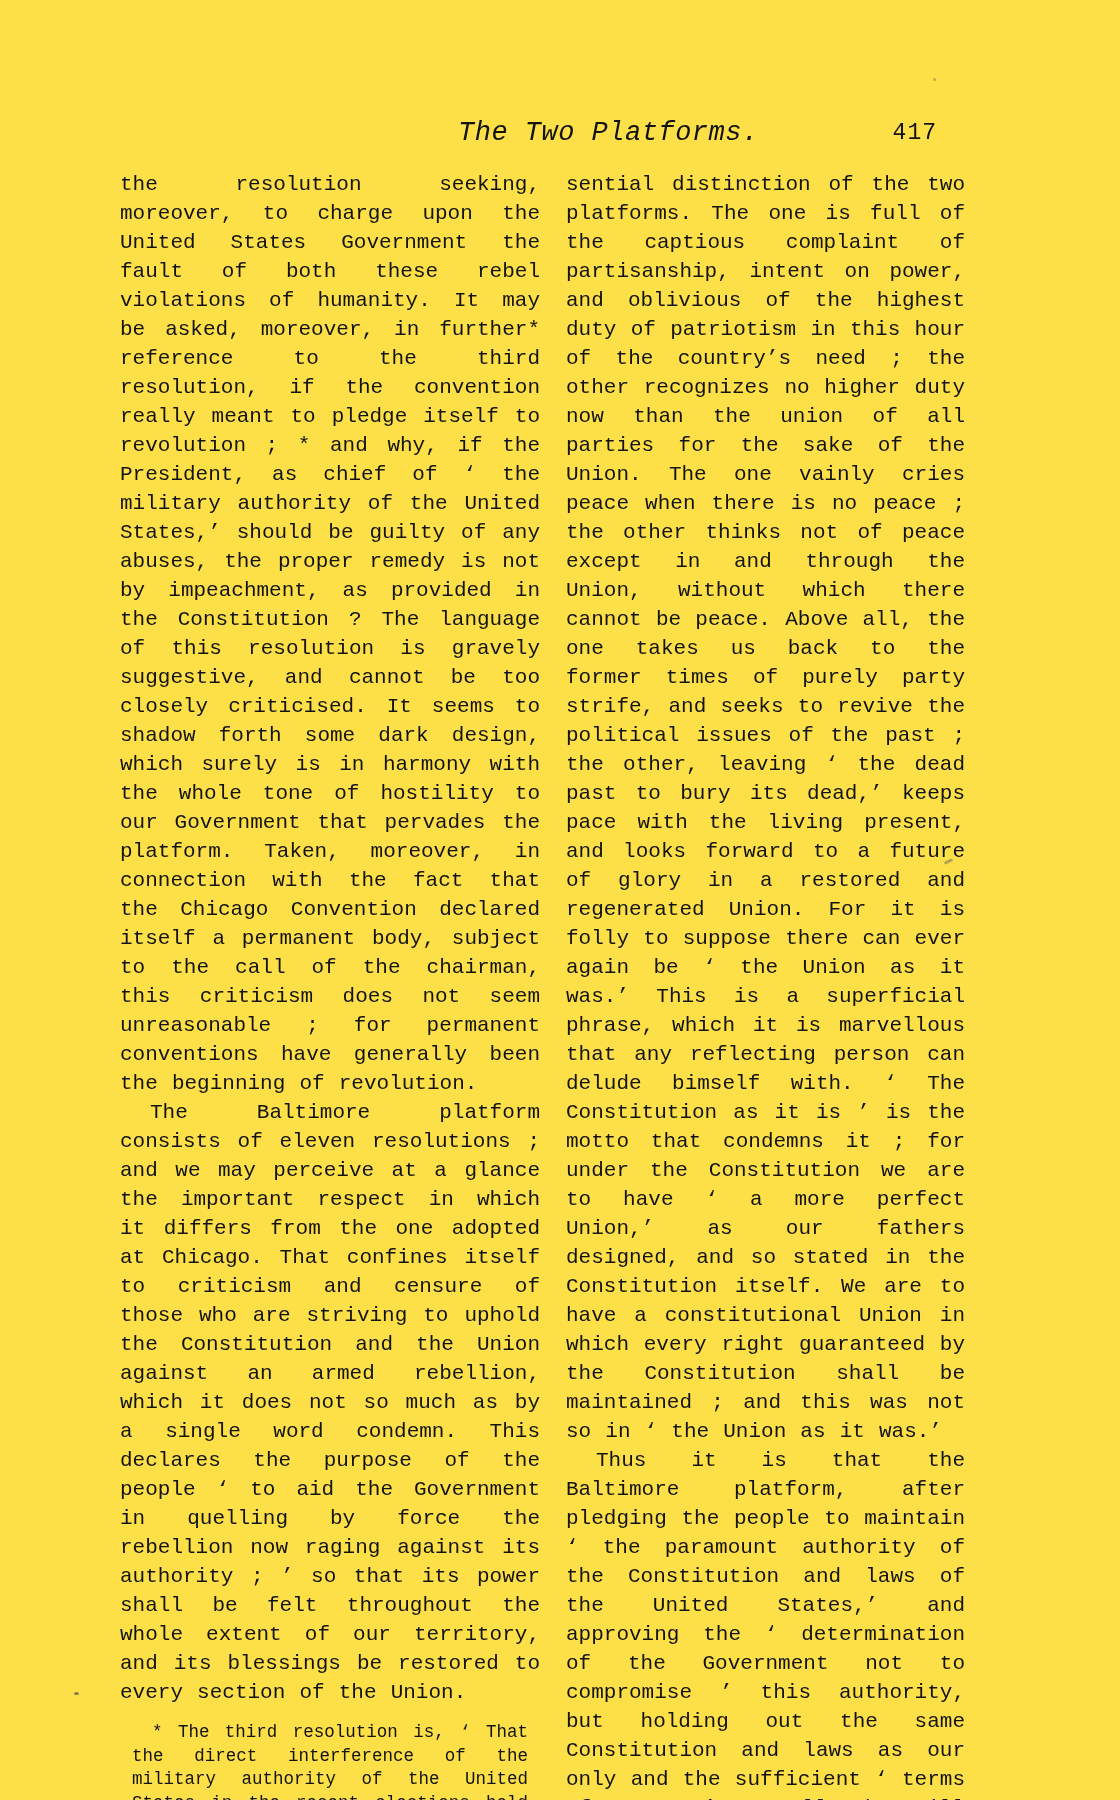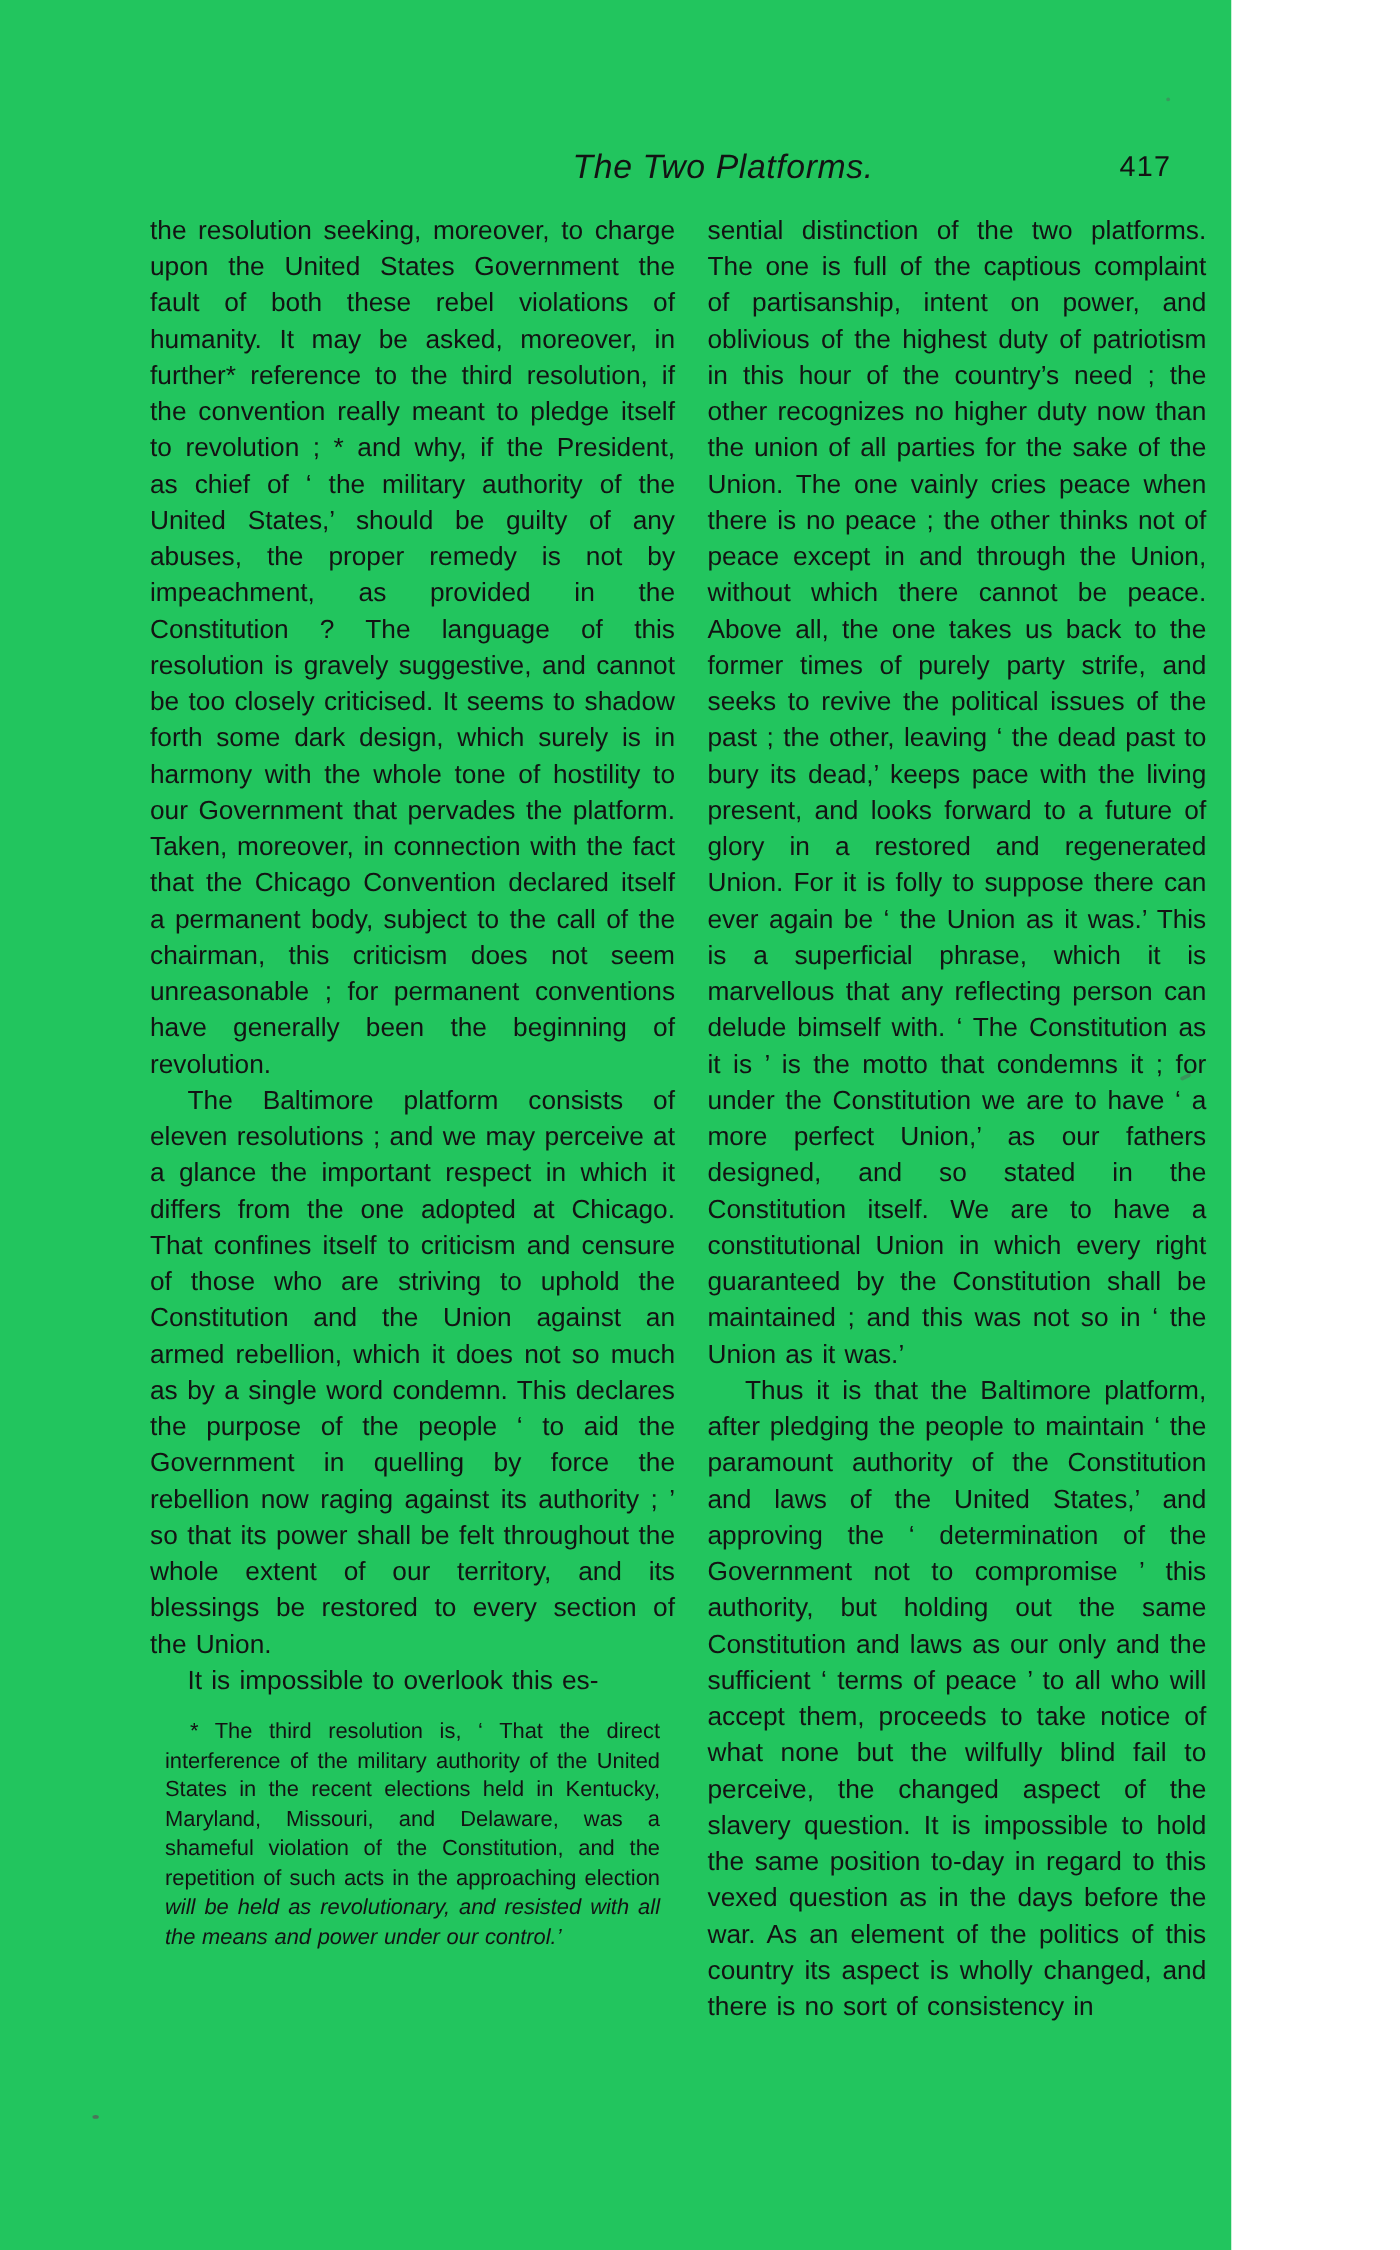--- a/index.html
+++ b/index.html
@@ -1,21 +1,21 @@
 <!DOCTYPE html>
 <html><head>
 <meta charset="utf-8">
 <style>
   html, body { margin: 0; padding: 0; background: #ffffff; }
   .page {
     position: relative;
-    width: 985px;
+    width: 1120px;
     height: 1800px;
-    background: #22c55e;
-    font-family: Liberation Sans, sans-serif;
+    background: #fde047;
+    font-family: Liberation Mono, monospace;
     color: #131313;
     overflow: hidden;
   }
   .header {
     position: absolute;
     top: 118px;
     left: 120px;
     width: 845px;
     height: 40px;
   }
@@ -78,21 +78,20 @@
   <div class="header">
     <span class="running-title">The Two Platforms.</span>
     <span class="page-number">417</span>
   </div>
 
   <div class="columns">
 
     <div class="col col-left">
       <p class="noindent">the resolution seeking, moreover, to charge upon the United States Government the fault of both these rebel violations of humanity. It may be asked, moreover, in further* reference to the third resolution, if the convention really meant to pledge itself to revolution ; * and why, if the President, as chief of ‘ the military authority of the United States,’ should be guilty of any abuses, the proper remedy is not by impeachment, as provided in the Constitution ? The language of this resolution is gravely suggestive, and cannot be too closely criticised. It seems to shadow forth some dark design, which surely is in harmony with the whole tone of hostility to our Government that pervades the platform. Taken, moreover, in connection with the fact that the Chicago Convention declared itself a permanent body, subject to the call of the chairman, this criticism does not seem unreasonable ; for permanent conventions have generally been the beginning of revolution.</p>
       <p class="indent">The Baltimore platform consists of eleven resolutions ; and we may perceive at a glance the important respect in which it differs from the one adopted at Chicago. That confines itself to criticism and censure of those who are striving to uphold the Constitution and the Union against an armed rebellion, which it does not so much as by a single word condemn. This declares the purpose of the people ‘ to aid the Government in quelling by force the rebellion now raging against its authority ; ’ so that its power shall be felt throughout the whole extent of our territory, and its blessings be restored to every section of the Union.</p>
-      <p class="indent">It is impossible to overlook this es-</p>
       <div class="footnote">
         <p><span>*</span><span> The third resolution is, ‘ That the direct interference of the military authority of the United States in the recent elections held in Kentucky, Maryland, Missouri, and Delaware, was a shameful violation of the Constitution, and the repetition of such acts in the approaching election </span><em>will be held as revolutionary, and resisted with all the means and power under our control.’</em></p>
       </div>
     </div>
 
     <div class="col col-right">
       <p class="noindent">sential distinction of the two platforms. The one is full of the captious complaint of partisanship, intent on power, and oblivious of the highest duty of patriotism in this hour of the country’s need ; the other recognizes no higher duty now than the union of all parties for the sake of the Union. The one vainly cries peace when there is no peace ; the other thinks not of peace except in and through the Union, without which there cannot be peace. Above all, the one takes us back to the former times of purely party strife, and seeks to revive the political issues of the past ; the other, leaving ‘ the dead past to bury its dead,’ keeps pace with the living present, and looks forward to a future of glory in a restored and regenerated Union. For it is folly to suppose there can ever again be ‘ the Union as it was.’ This is a superficial phrase, which it is marvellous that any reflecting person can delude bimself with. ‘ The Constitution as it is ’ is the motto that condemns it ; for under the Constitution we are to have ‘ a more perfect Union,’ as our fathers designed, and so stated in the Constitution itself. We are to have a constitutional Union in which every right guaranteed by the Constitution shall be maintained ; and this was not so in ‘ the Union as it was.’</p>
       <p class="indent">Thus it is that the Baltimore platform, after pledging the people to maintain ‘ the paramount authority of the Constitution and laws of the United States,’ and approving the ‘ determination of the Government not to compromise ’ this authority, but holding out the same Constitution and laws as our only and the sufficient ‘ terms of peace ’ to all who will accept them, proceeds to take notice of what none but the wilfully blind fail to perceive, the changed aspect of the slavery question. It is impossible to hold the same position to-day in regard to this vexed question as in the days before the war. As an element of the politics of this country its aspect is wholly changed, and there is no sort of consistency in</p>
     </div>
 

